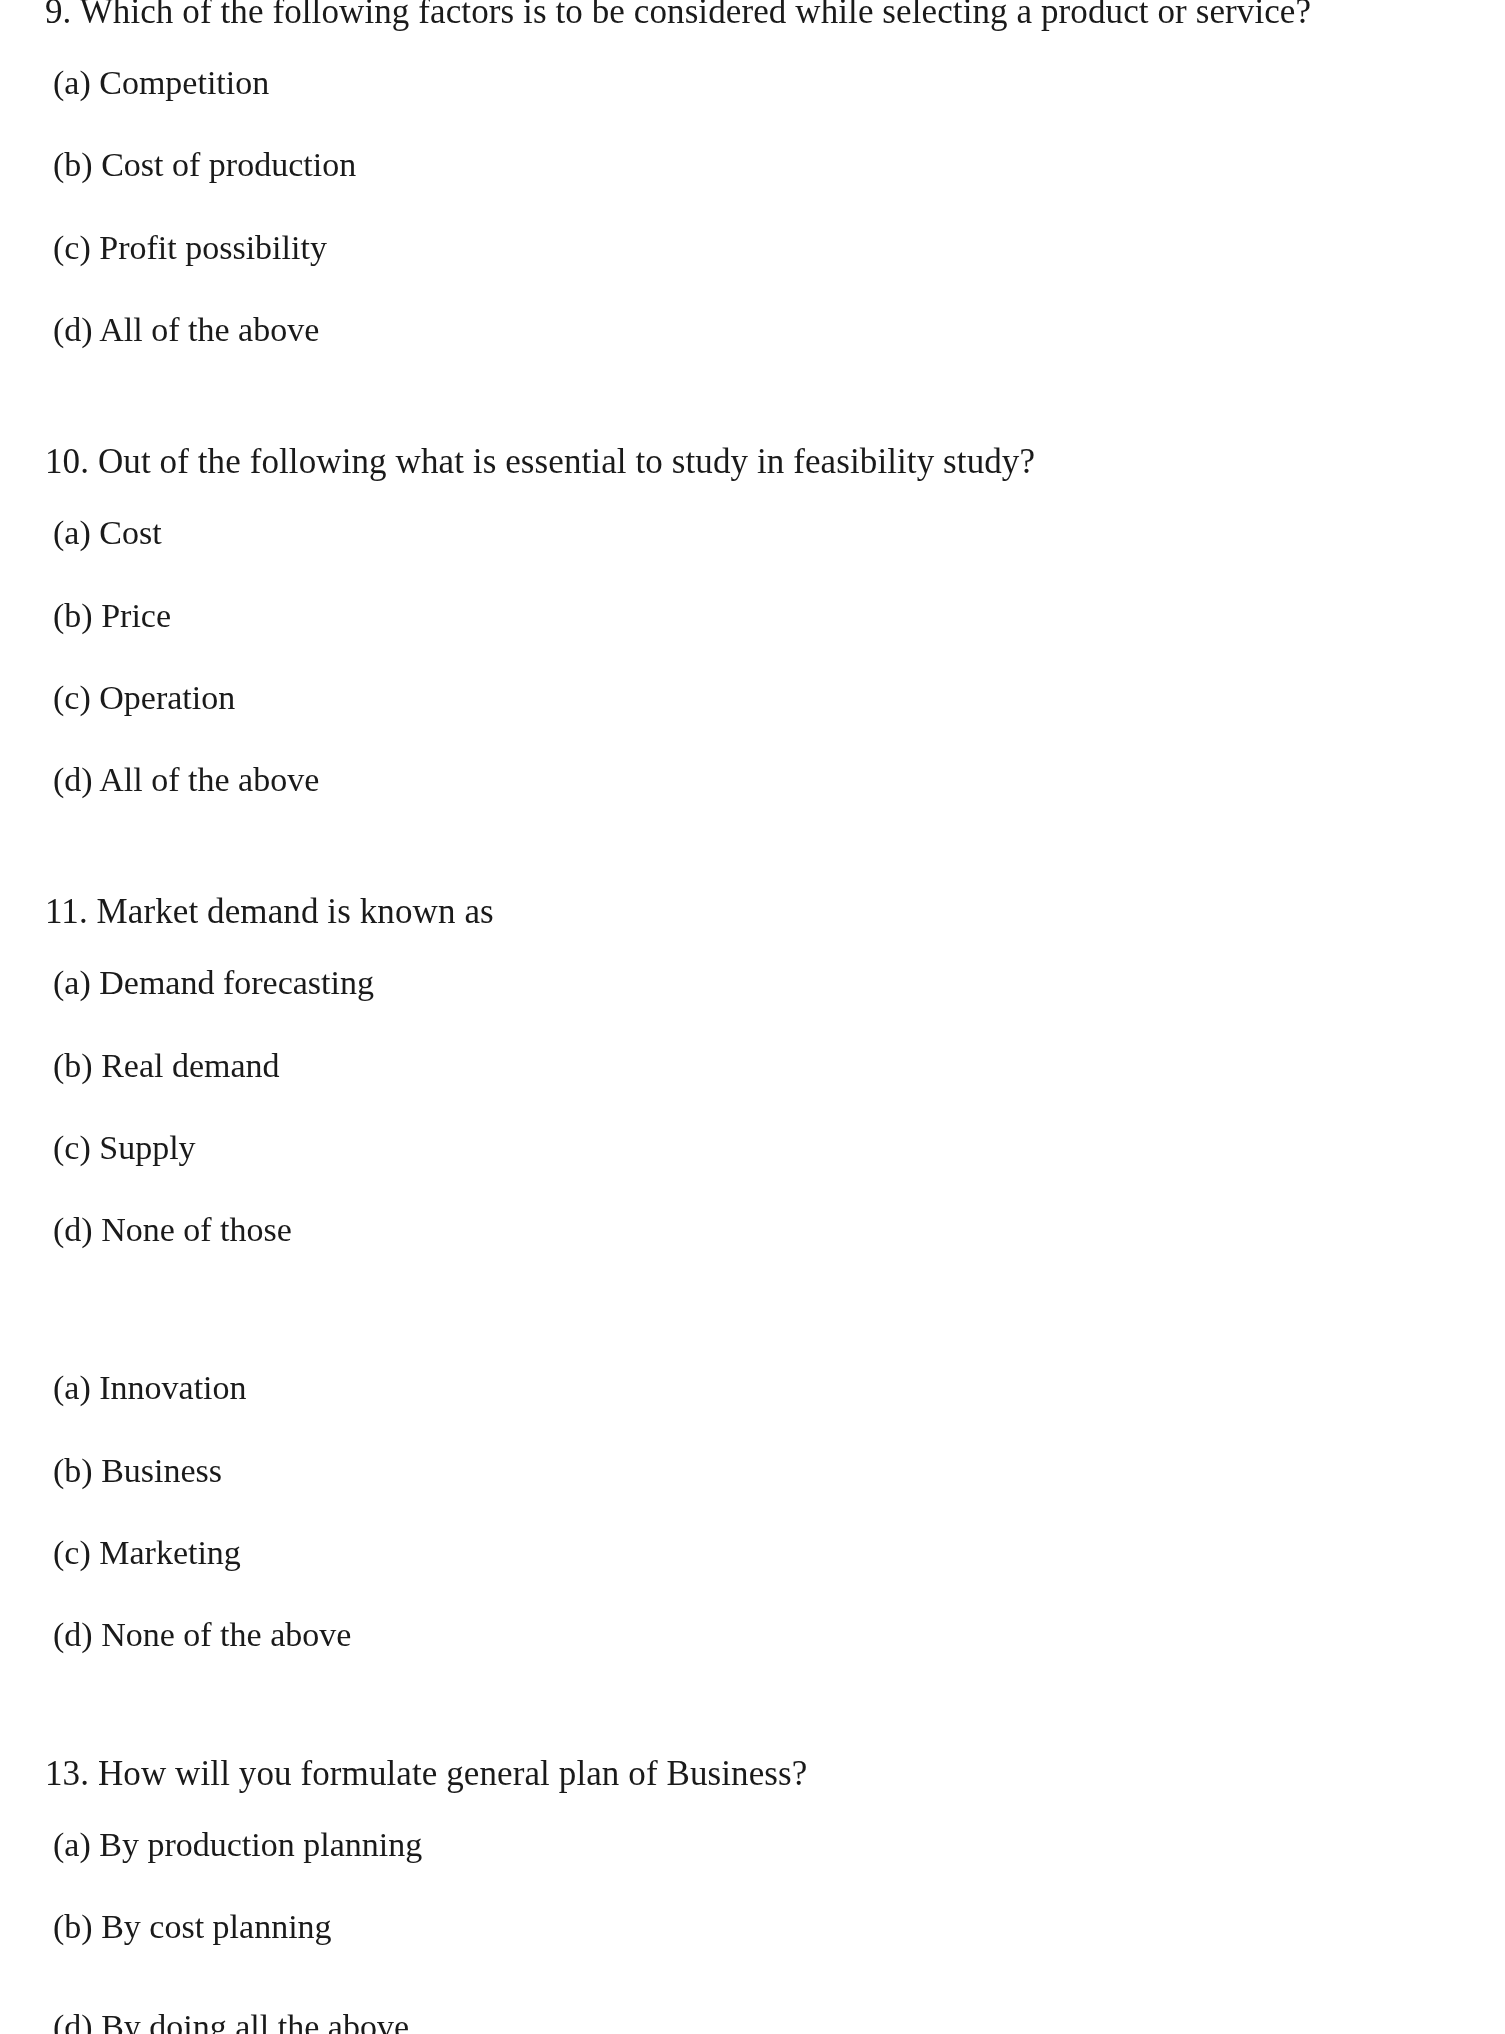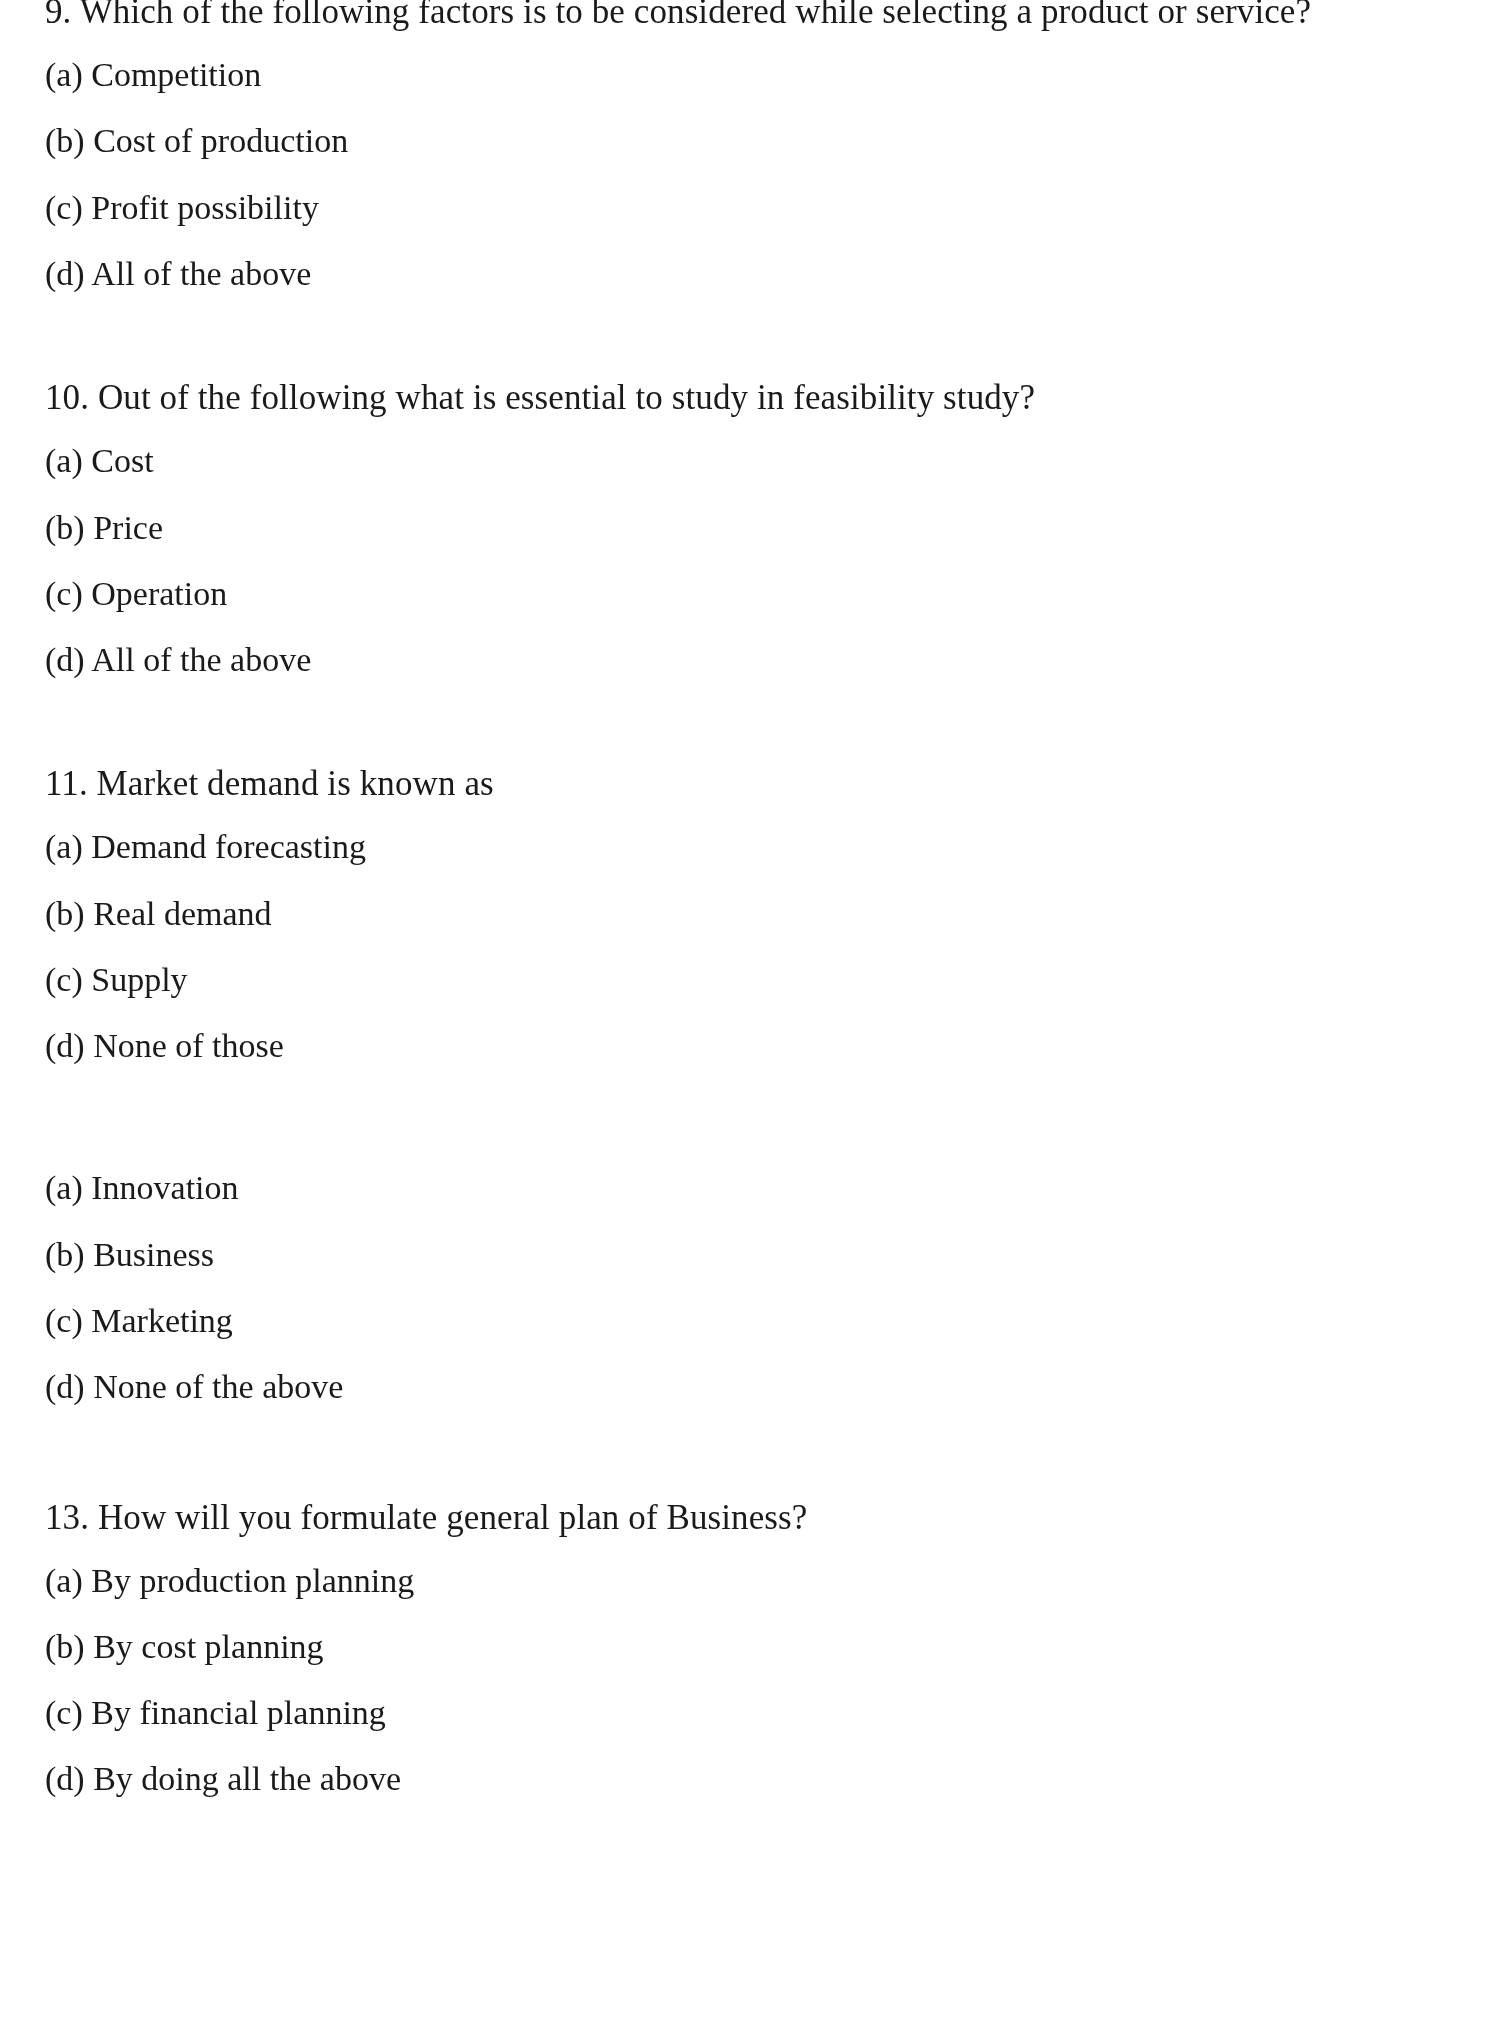--- a/index.html
+++ b/index.html
@@ -34,21 +34,21 @@
     font-size: 35px;
     line-height: 1.46;
     letter-spacing: 0.1px;
     margin: 0;
     max-width: 1400px;
     text-align: left;
   }
   .opt {
     font-size: 34px;
     line-height: 1.42;
-    margin: 0;
+    margin: 8px;
     padding: 0;
     font-family: Liberation Serif, serif;
   }
   .stem-gap { height: 14px; }
   .opt-gap { height: 18px; }
   .q-gap { height: 74px; }
   .q-gap-wide { height: 80px; }
 </style>
 </head>
 <body>
@@ -111,19 +111,18 @@
 
     <div class="q-gap-wide"></div>
 
     <div class="question-block">
       <p class="q-stem">13. How will you formulate general plan of Business?</p>
       <div class="stem-gap"></div>
       <p class="opt">(a) By production planning</p>
       <div class="opt-gap"></div>
       <p class="opt">(b) By cost planning</p>
       <div class="opt-gap"></div>
-      <p class="opt">(c) By financial planning</p>
       <div class="opt-gap"></div>
       <p class="opt">(d) By doing all the above</p>
     </div>
 
   </div>
 </div>
 
 </body></html>

